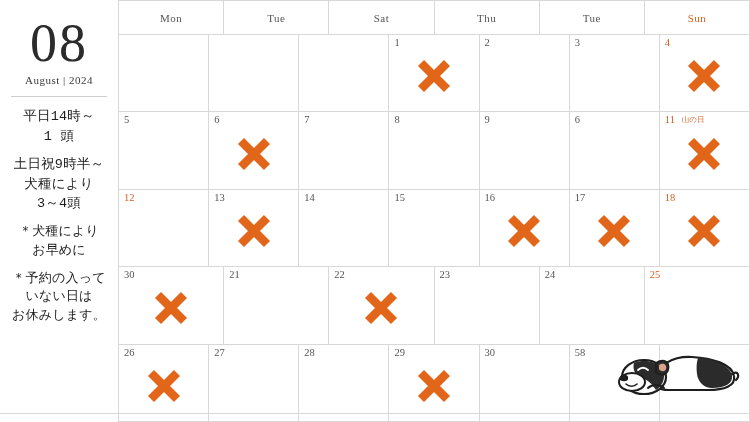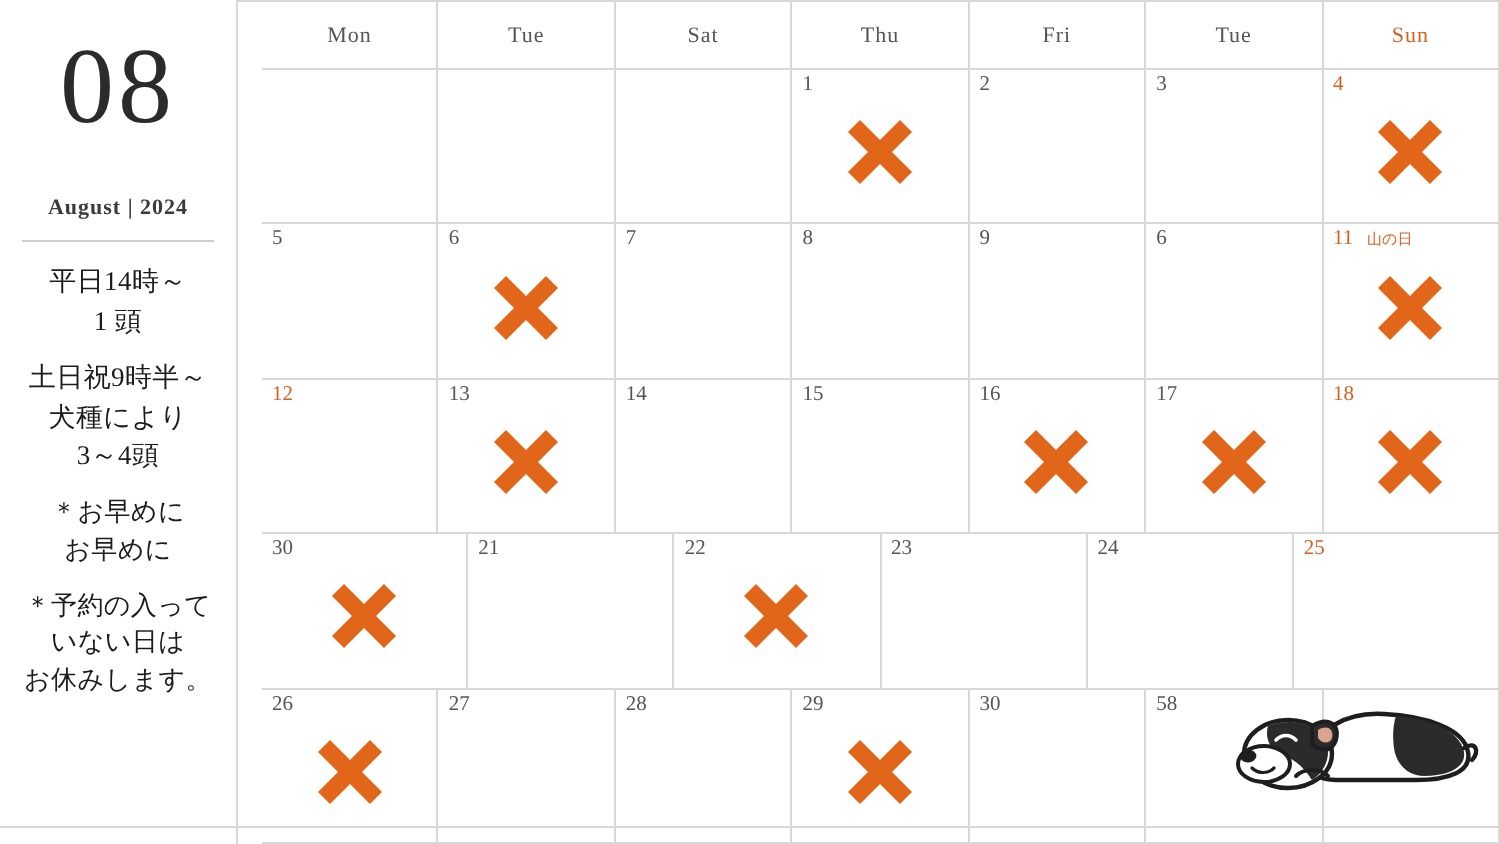--- a/index.html
+++ b/index.html
@@ -39,57 +39,55 @@
     line-height: 1;
     letter-spacing: 2px;
     color: #2b2b2b;
     margin-top: 6px;
     font-weight: 400;
   }
   .month-sub {
     font-family: "Liberation Serif", serif;
     font-size: 11px;
     color: #3b3b3b;
-    margin-top: 28px;
+    margin-top: 4px;
     letter-spacing: 0.5px;
-    font-weight: bold;
   }
   .left-rule {
     width: 96px;
     height: 1px;
     background: #cfcfcf;
     margin-top: 10px;
   }
   .notes {
     margin-top: 10px;
     width: 112px;
     text-align: center;
   }
   .note-block {
-    font-family: Liberation Serif, serif;
+    font-family: Liberation Mono, monospace;
     font-size: 13.5px;
     line-height: 1.45;
     color: #1c1c1c;
     margin-bottom: 9px;
     letter-spacing: 0.2px;
   }
   .note-block.small {
     font-size: 13px;
   }
   .note-line { display: block; }
 
   
   .calendar {
     flex: 1 1 auto;
     border-left: 1px solid #d8d8d8;
     border-top: 1px solid #d8d8d8;
     display: flex;
     flex-direction: column;
     box-sizing: border-box;
-    padding-left: 12px;
   }
   .head-row {
     display: flex;
     height: 34px;
     flex: 0 0 34px;
   }
   .head-cell {
     flex: 1 1 0;
     border-right: 1px solid #d8d8d8;
     border-bottom: 1px solid #d8d8d8;
@@ -176,38 +174,37 @@
         <div class="note-block">
           <span class="note-line">平日14時～</span>
           <span class="note-line">1 頭</span>
         </div>
         <div class="note-block">
           <span class="note-line">土日祝9時半～</span>
           <span class="note-line">犬種により</span>
           <span class="note-line">3～4頭</span>
         </div>
         <div class="note-block small">
-          <span class="note-line">＊お早めに</span>
+          <span class="note-line">＊犬種により</span>
           <span class="note-line">お早めに</span>
         </div>
         <div class="note-block small">
           <span class="note-line">＊予約の入って</span>
           <span class="note-line">いない日は</span>
           <span class="note-line">お休みします。</span>
         </div>
       </div>
   </div>
 
   <div class="calendar">
     <div class="head-row">
         <div class="head-cell">Mon</div>
         <div class="head-cell">Tue</div>
         <div class="head-cell">Sat</div>
         <div class="head-cell">Thu</div>
-        <div class="head-cell">Fri</div>
         <div class="head-cell">Tue</div>
         <div class="head-cell sunday">Sun</div>
       </div>
     <div class="weeks" style="display:flex;flex-direction:column;flex:1 1 auto;min-height:0;">
         <div class="week-row">
           <div class="day-cell"></div>
           <div class="day-cell"></div>
           <div class="day-cell"></div>
           <div class="day-cell">
             <span class="day-num">1</span>

